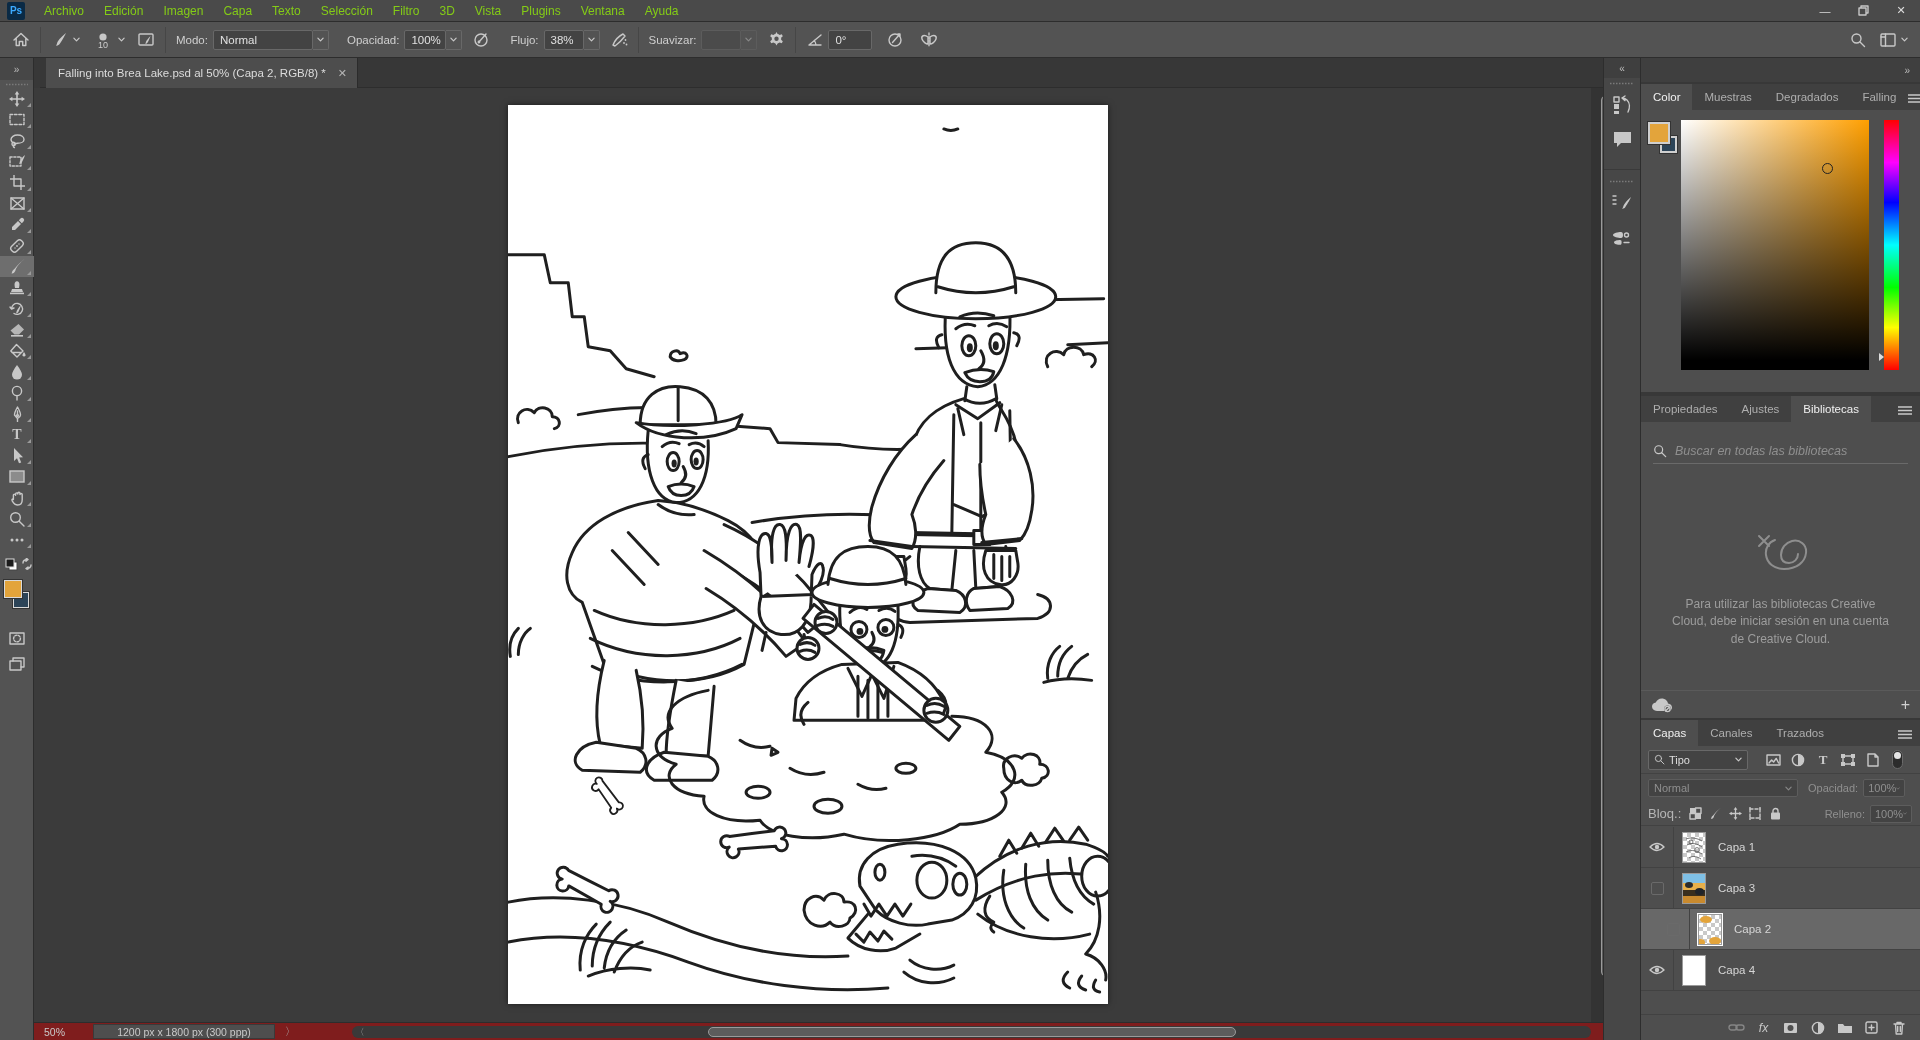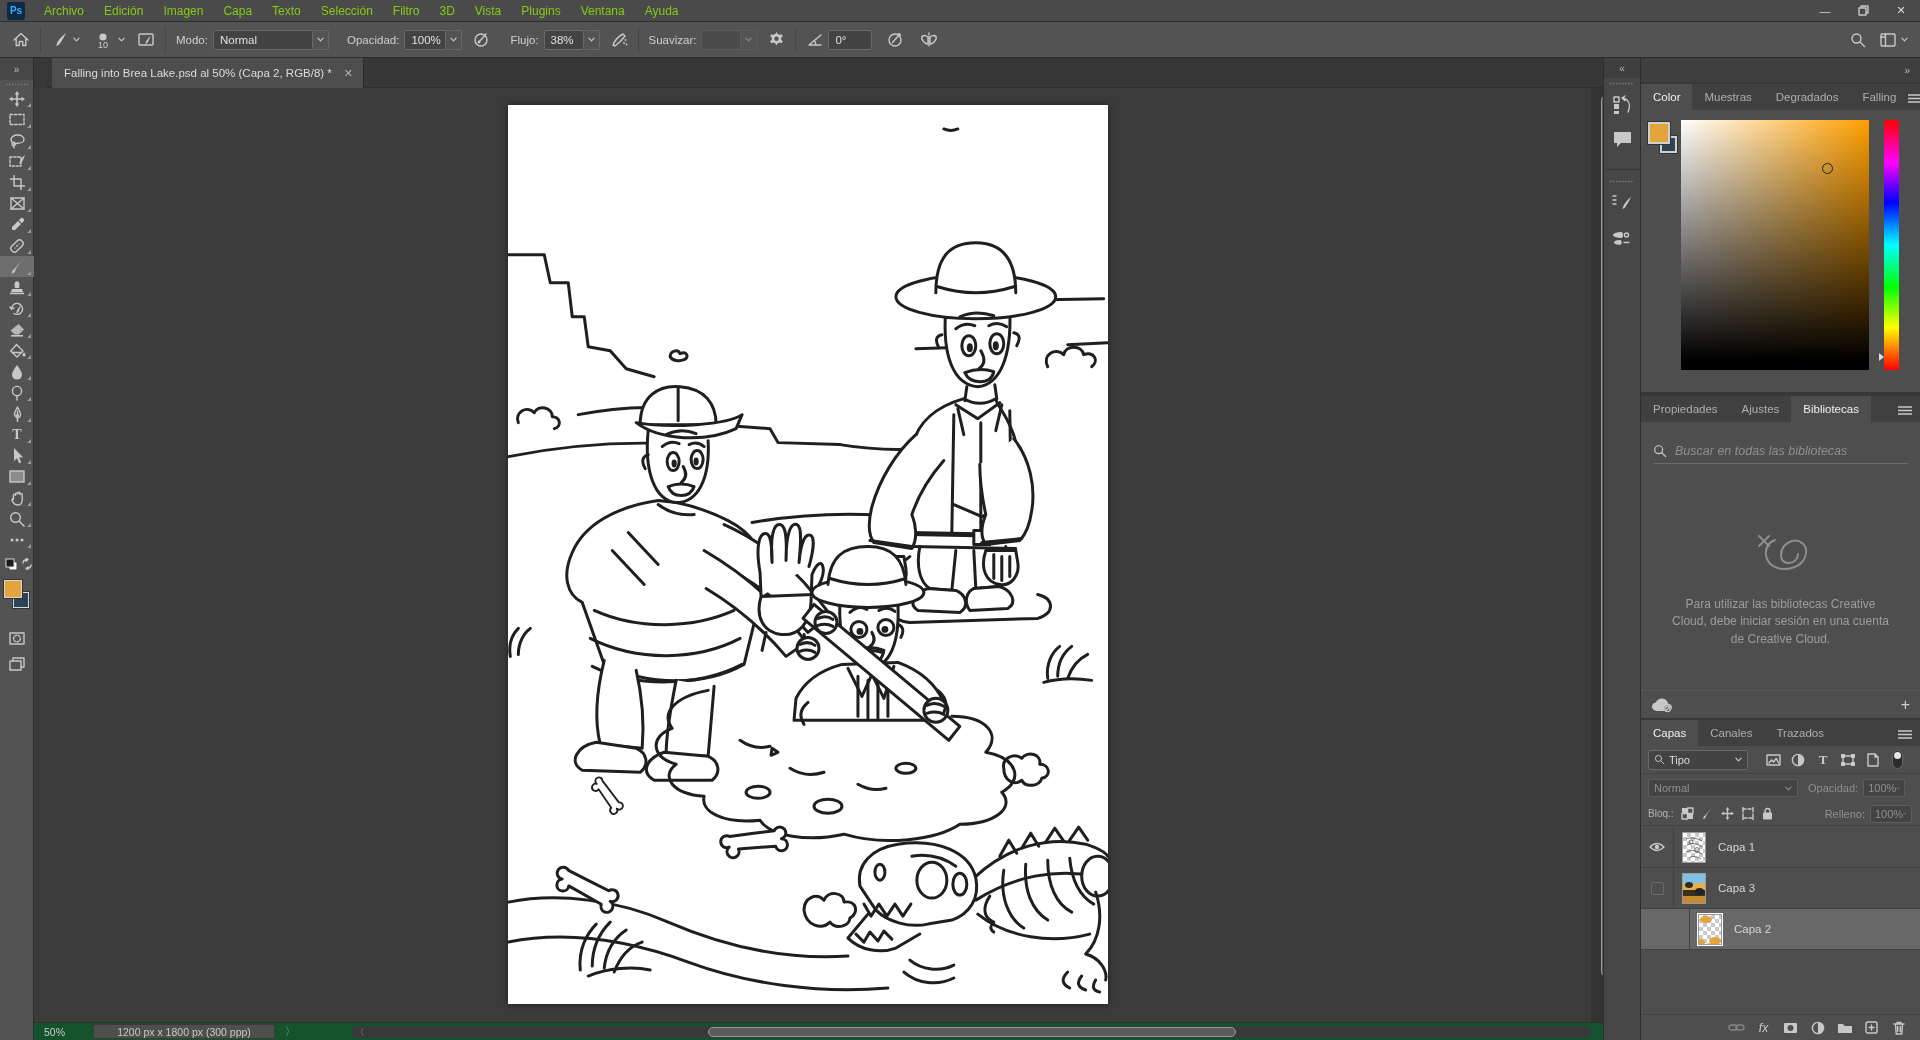--- a/index.html
+++ b/index.html
@@ -31,21 +31,21 @@
   .opt-label{color:#cfcfcf;margin:0 5px 0 4px;}
   .opt-box{height:20px;background:var(--input);border:1px solid var(--bord);border-radius:2px;
     display:flex;align-items:center;padding:0 6px;color:#e0e0e0;}
   .opt-chev{width:16px;height:20px;border:1px solid var(--bord);border-left:none;border-radius:0 2px 2px 0;
     display:flex;align-items:center;justify-content:center;}
   .chev-glyph{width:7px;height:5px;}
   .opt-icon{width:26px;height:24px;display:flex;align-items:center;justify-content:center;border-radius:2px;}
   .disabled-box{opacity:.45;}
 
   
-  #tabbar{left:46px;top:58px;width:1569px;height:30px;background:#373737;border-bottom:1px solid var(--line);padding-left:43px;}
+  #tabbar{left:40px;top:58px;width:1569px;height:30px;background:#373737;border-bottom:1px solid var(--line);padding-left:43px;}
   #doc-tab{position:absolute;left:6px;top:0;height:30px;background:#4d4d4d;display:flex;align-items:center;
     padding:0 10px 0 12px;font-size:11.5px;color:#dcdcdc;border-right:1px solid #2b2b2b;}
   #doc-tab .close{margin-left:12px;color:#b5b5b5;font-size:11px;}
 
   
   #toolbar{left:0;top:58px;width:34px;height:982px;background:var(--bar);border-right:1px solid var(--line);}
   #toolbar-header{height:22px;display:flex;align-items:center;justify-content:center;color:#bbb;font-size:10px;background:#474747;}
   #toolbar-grip{height:8px;display:flex;align-items:center;justify-content:center;}
   .tool{width:34px;height:21px;display:flex;align-items:center;justify-content:center;position:relative;}
   .tool.selected{background:#6e6e6e;}
@@ -55,21 +55,21 @@
   #bg-swatch{position:absolute;left:13px;top:14px;width:16px;height:16px;border:1px solid #d9d9d9;outline:1px solid #333;}
   #mini-swatches{position:relative;width:34px;height:16px;}
 
   
   #canvas-area{left:34px;top:88px;width:1557px;height:934px;background:var(--paste);overflow:hidden;}
   #page{position:absolute;left:474px;top:17px;width:600px;height:899px;background:#fff;box-shadow:0 0 6px rgba(0,0,0,.55);}
   #vscroll{left:1591px;top:88px;width:12px;height:934px;background:#333;}
   #vscroll .thumb{position:absolute;left:2px;top:8px;width:8px;height:880px;background:#5c5c5c;border-radius:4px;}
 
   
-  #statusbar{left:34px;top:1022px;width:1569px;height:18px;background:#14532d;display:flex;align-items:center;
+  #statusbar{left:34px;top:1022px;width:1569px;height:18px;background:#7f1d1d;display:flex;align-items:center;
     font-size:10.5px;color:#c9c9c9;border-top:1px solid var(--line);}
   #zoom-field{margin-left:10px;}
   #doc-info{margin-left:28px;width:182px;text-align:center;background:#4e4e4e;border:1px solid #3a3a3a;height:15px;line-height:14px;}
   #status-chev{margin-left:10px;color:#aaa;}
   #hscroll{position:relative;margin-left:56px;flex:1;height:12px;background:#393939;border-radius:6px;margin-right:12px;}
   #hscroll .arrow{position:absolute;left:4px;top:0;color:#999;font-size:9px;line-height:12px;}
   #hscroll .thumb{position:absolute;left:348px;top:1px;width:528px;height:10px;background:#5c5c5c;border-radius:5px;}
 
   
   #dockstrip{left:1603px;top:58px;width:38px;height:982px;background:#474747;border-left:1px solid var(--line);border-right:1px solid var(--line);}
@@ -111,21 +111,21 @@
   #layers-filter{position:absolute;left:0;top:26px;width:279px;height:28px;border-bottom:1px solid #424242;display:flex;align-items:center;}
   #filter-drop{margin-left:7px;width:100px;height:20px;background:var(--input);border:1px solid var(--bord);border-radius:2px;
     display:flex;align-items:center;padding:0 5px;font-size:11px;color:#ddd;}
   .f-icon{width:22px;height:18px;display:flex;align-items:center;justify-content:center;margin-left:3px;}
   #filter-toggle{margin-left:8px;width:11px;height:19px;background:#2c2c2c;border-radius:6px;position:relative;border:1px solid #6a6a6a;}
   #filter-toggle .dot{position:absolute;left:1px;top:1px;width:7px;height:7px;border-radius:50%;background:#e6e6e6;}
   #blend-row{position:absolute;left:0;top:56px;width:279px;height:24px;display:flex;align-items:center;}
   #blend-drop{margin-left:7px;width:150px;height:18px;background:var(--input);border:1px solid #5d5d5d;border-radius:2px;
     display:flex;align-items:center;padding:0 5px;font-size:11px;color:#8f8f8f;}
   #lock-row{position:absolute;left:0;top:82px;width:279px;height:24px;display:flex;align-items:center;border-bottom:1px solid #424242;}
-  .small-label{font-size:10px;color:#b5b5b5;margin-left:7px;}
+  .small-label{font-size:13px;color:#b5b5b5;margin-left:7px;}
   .gray-label{font-size:11px;color:#8f8f8f;}
   .mini-box{height:18px;background:var(--input);border:1px solid #5d5d5d;border-radius:2px;display:flex;align-items:center;
     padding:0 4px;font-size:11px;color:#8f8f8f;}
   .l-icon{width:20px;height:18px;display:flex;align-items:center;justify-content:center;}
   #layer-list{position:absolute;left:0;top:107px;width:279px;}
   .layer-row{height:41px;display:flex;align-items:center;border-bottom:1px solid #424242;background:var(--panel);}
   .layer-row.selected{background:#686868;padding-left:16px;}
   .eye-col{width:33px;height:41px;display:flex;align-items:center;justify-content:center;border-right:1px solid #424242;}
   .eye-empty{width:13px;height:13px;border:1px solid #6a6a6a;border-radius:2px;}
   .thumb{width:24px;height:31px;margin-left:8px;border:1px solid #9a9a9a;position:relative;overflow:hidden;background:#fff;}
@@ -894,20 +894,30 @@
             <div class="eye-empty"></div>
           </div>
         <div class="thumb checker">
           <span class="blob" style="left:1px;top:1px;width:12px;height:7px"></span>
           <span class="blob" style="left:10px;top:22px;width:12px;height:8px"></span>
           <span class="blob" style="left:-3px;top:24px;width:9px;height:7px"></span>
         </div>
         <span class="lname">Capa 2</span>
       </div>
 
+      <div class="layer-row">
+        <div class="eye-col">
+          <svg width="16" height="10" viewBox="0 0 16 10">
+              <path class="icon-stroke" d="M1 5 Q8 -2 15 5 Q8 12 1 5 Z"></path>
+              <circle class="icon-fill" cx="8" cy="5" r="2.2"></circle>
+            </svg>
+        </div>
+        <div class="thumb" style="background:#fff"></div>
+        <span class="lname">Capa 4</span>
+      </div>
     </div>
 
     <div id="layer-actions">
       <div class="act-icon" style="opacity:.45">
         <svg width="17" height="9" viewBox="0 0 17 9">
             <rect class="icon-stroke" x="1" y="2" width="8" height="5" rx="2.5"></rect>
             <rect class="icon-stroke" x="8" y="2" width="8" height="5" rx="2.5"></rect>
           </svg>
       </div>
       <div class="act-icon">

